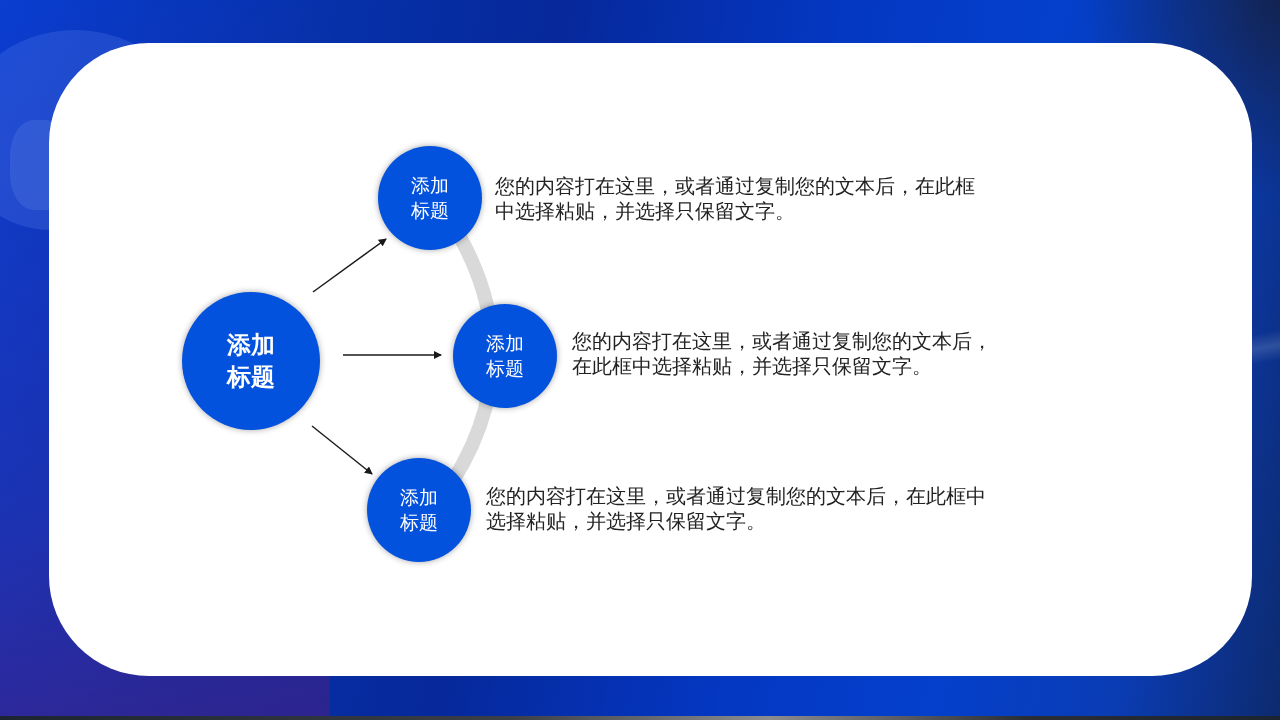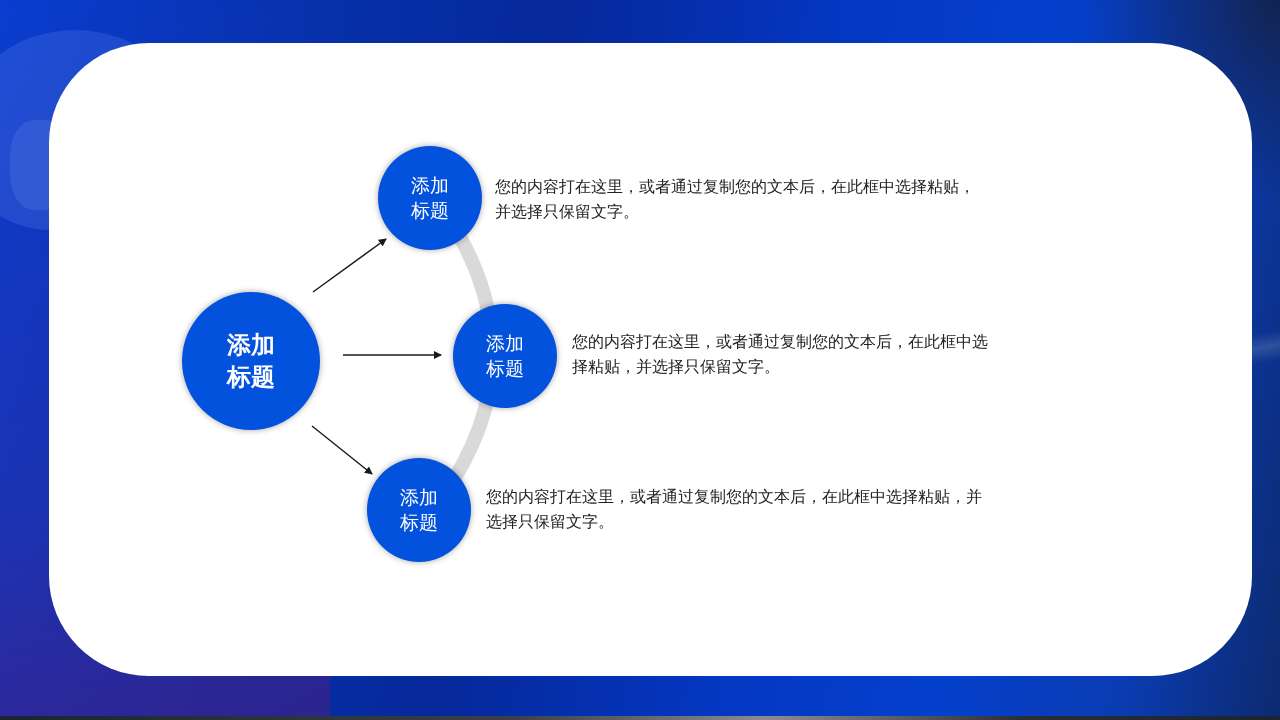--- a/index.html
+++ b/index.html
@@ -92,21 +92,21 @@
       width: 104px; height: 104px;
       font-size: 19px;
       line-height: 25px;
     }
     .c1 { left: 378px; top: 146px; }
     .c2 { left: 453px; top: 304px; }
     .c3 { left: 367px; top: 458px; }
     .desc {
       position: absolute;
       color: #222222;
-      font-size: 16px;
+      font-size: 20px;
       line-height: 25px;
     }
     .d1 { left: 495px; top: 174px; width: 490px; }
     .d2 { left: 572px; top: 329px; width: 420px; }
     .d3 { left: 486px; top: 484px; width: 500px; }
   </style>
 </head>
 <body>
 
 <div class="slide">

